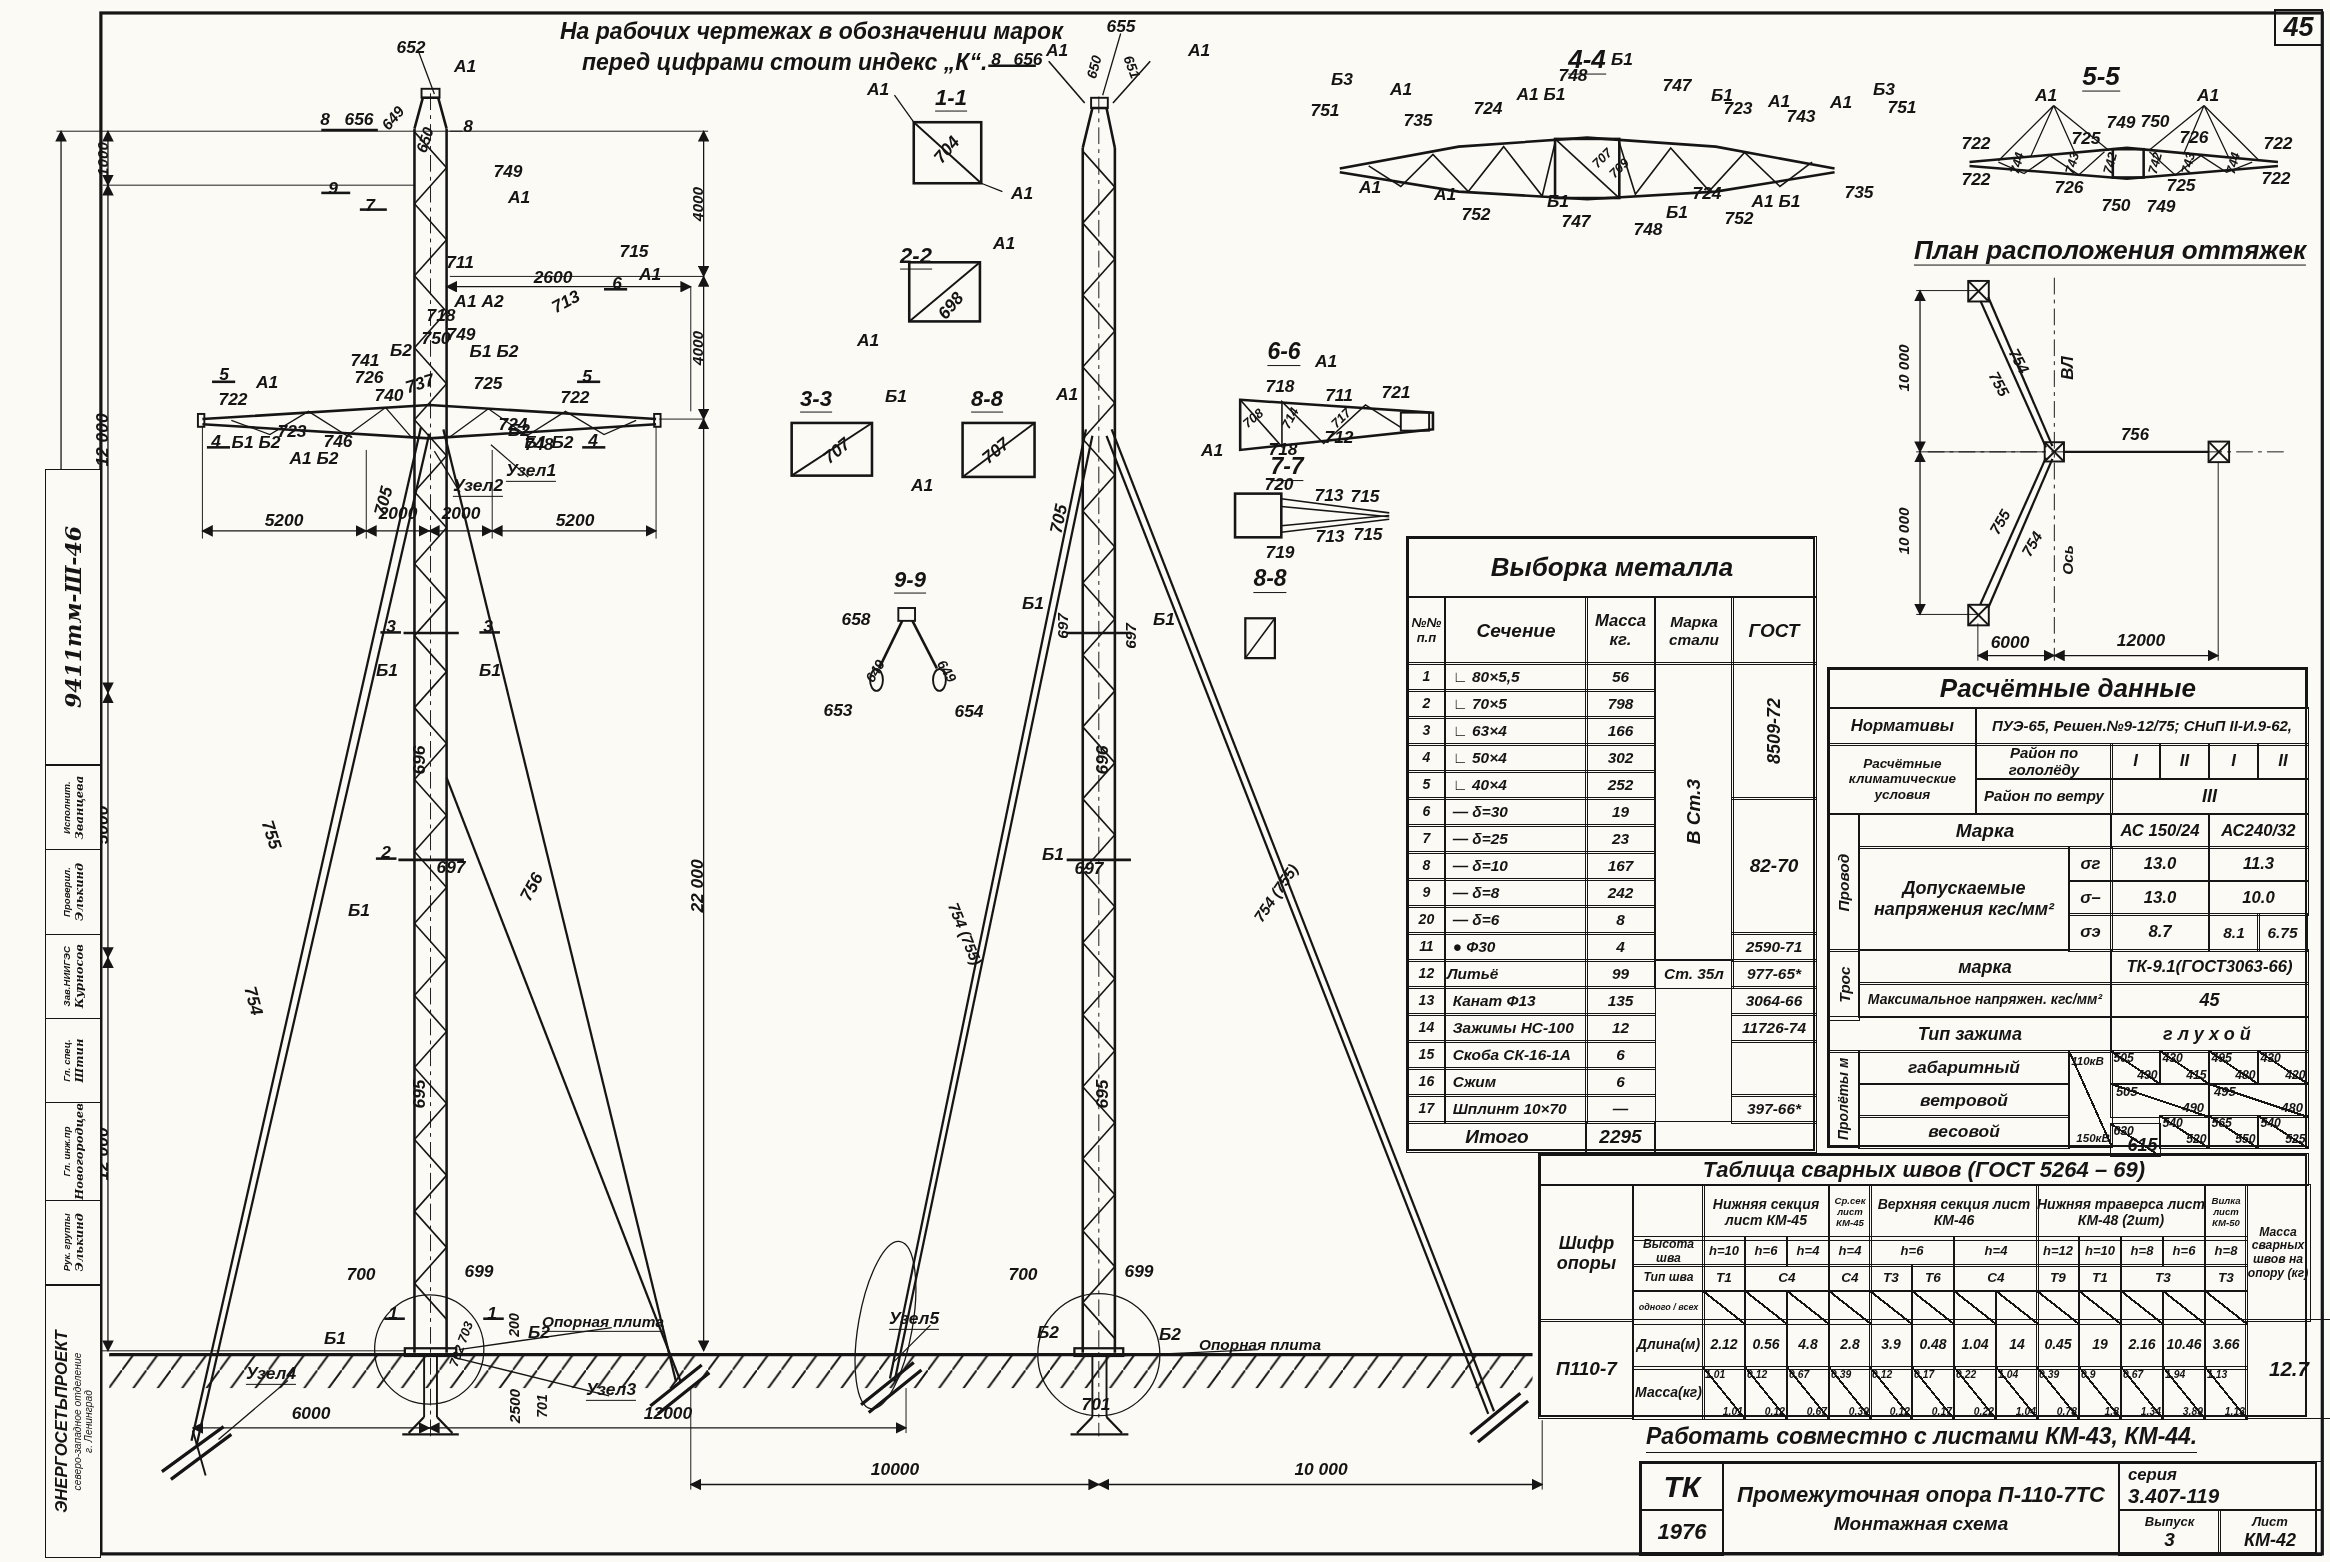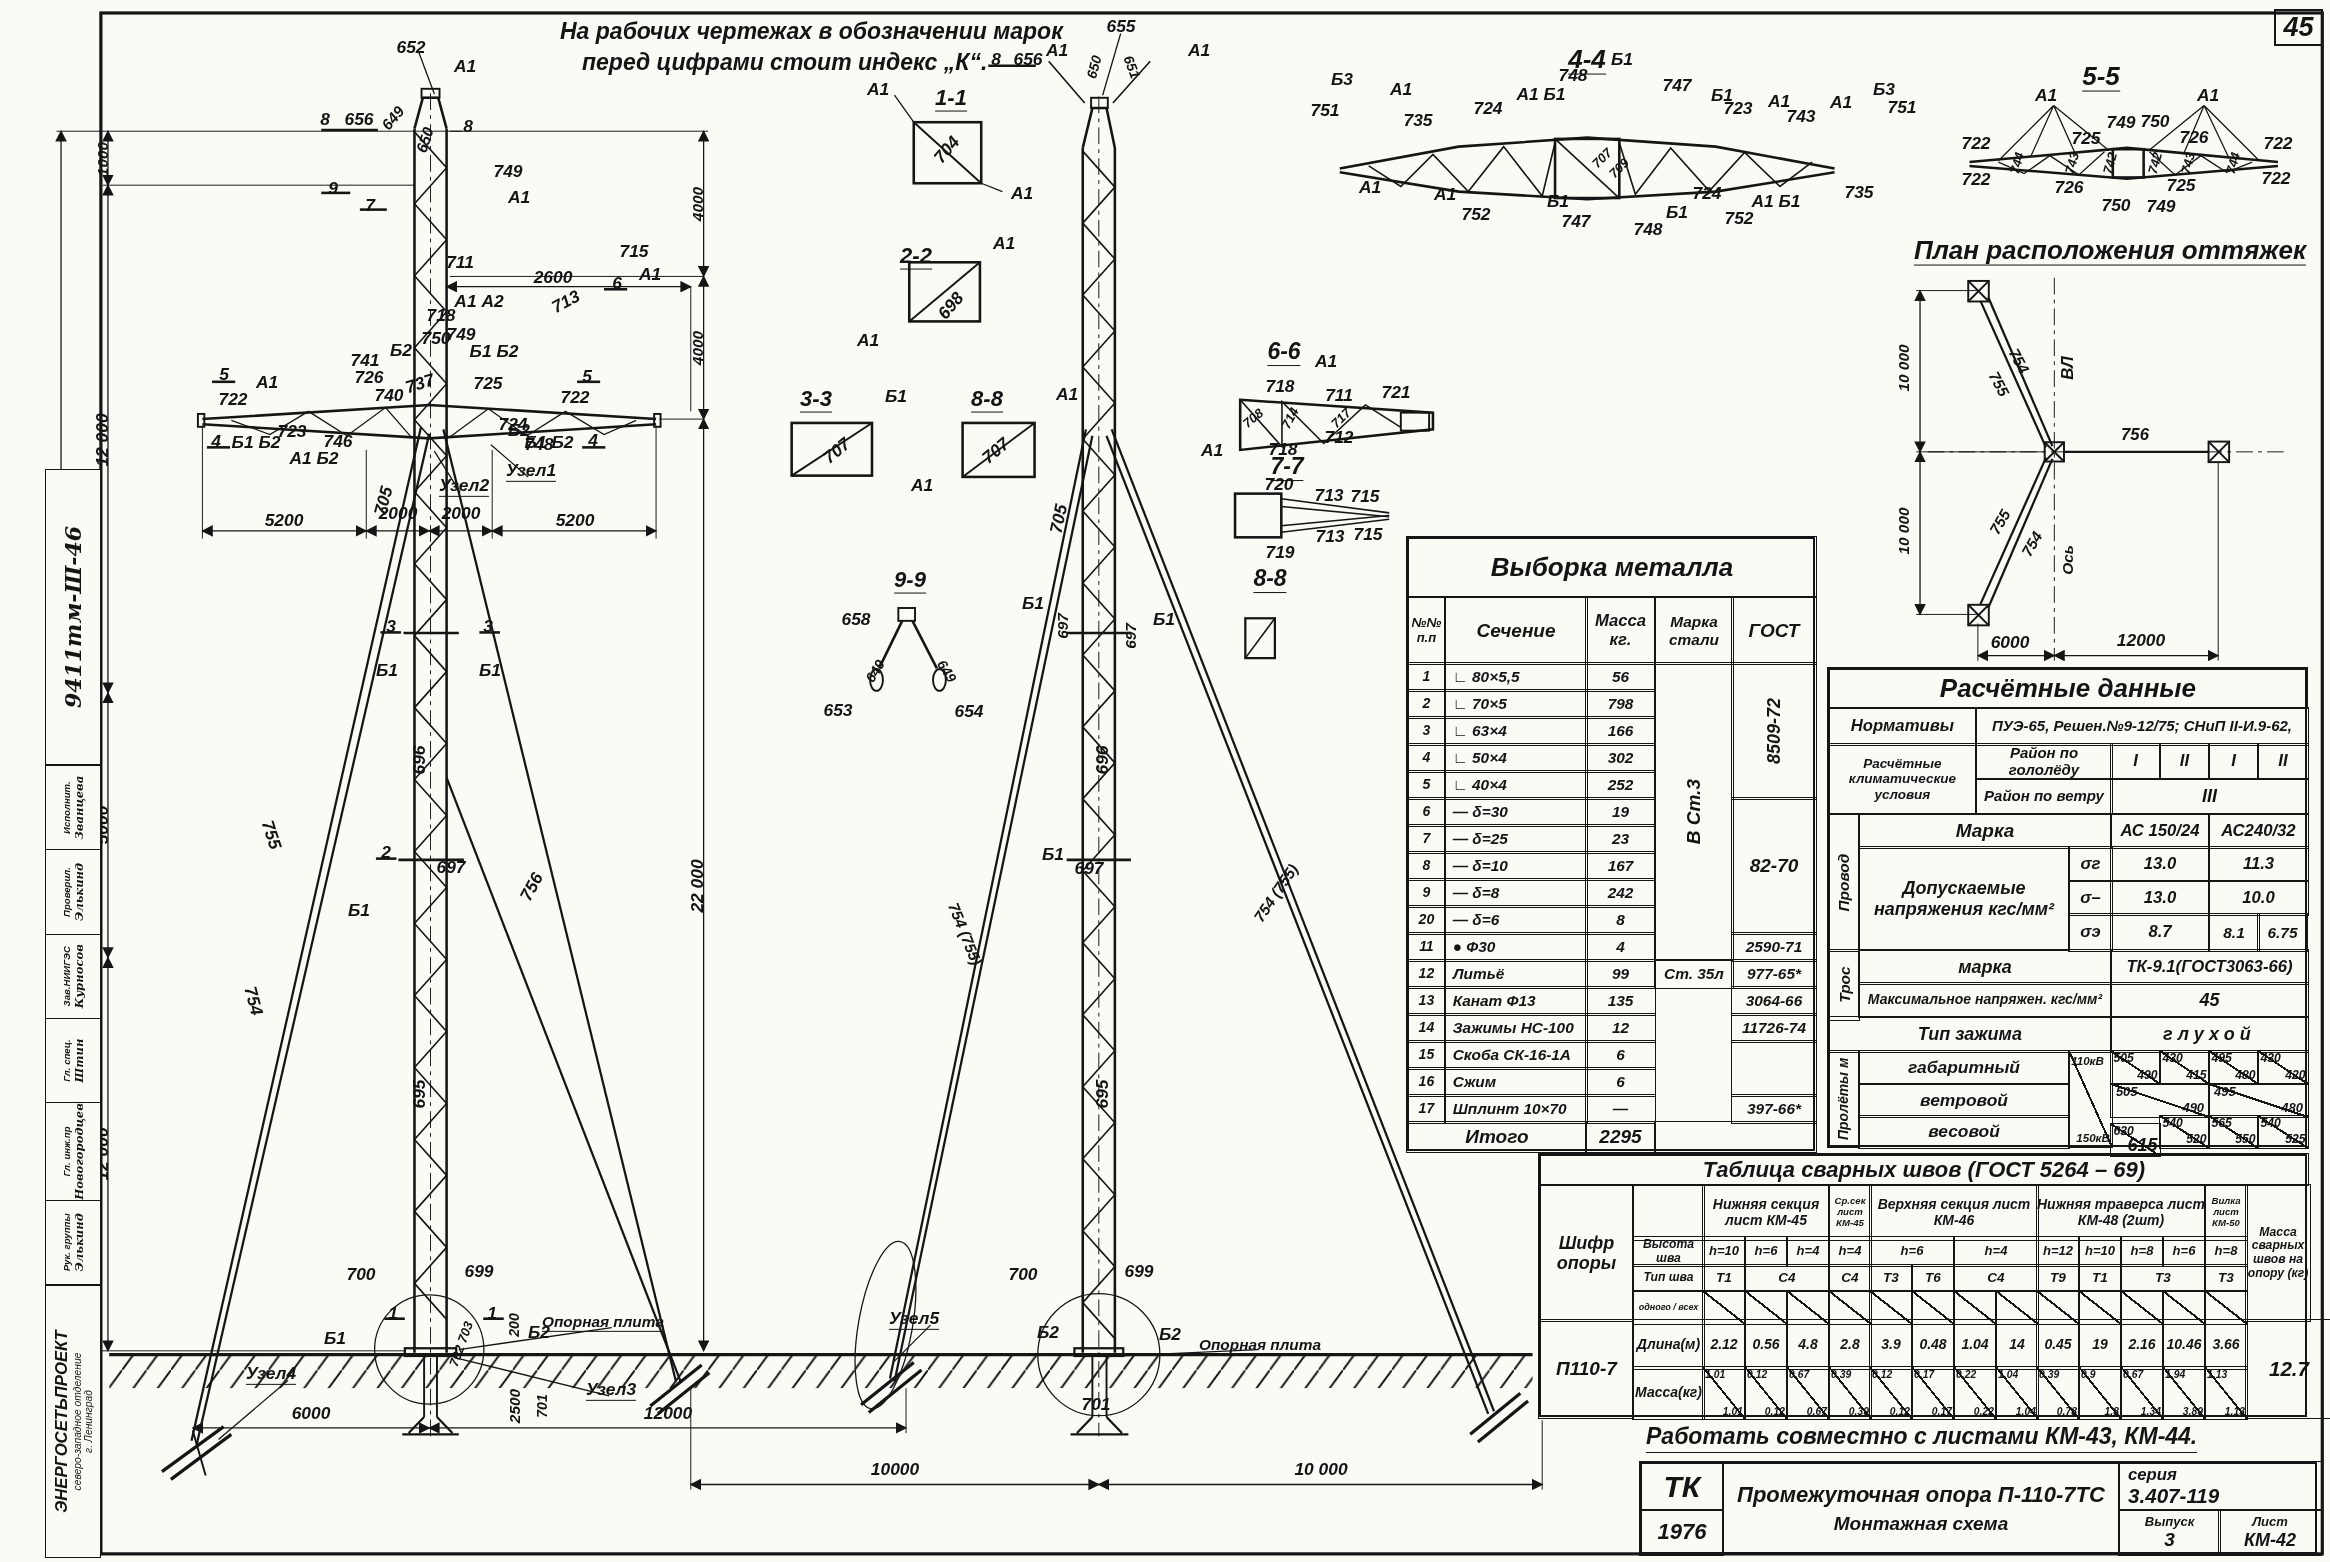--- a/index.html
+++ b/index.html
@@ -344,21 +344,21 @@
       <div class="lb" style="left: 216px; top: 442px; transform: translate(-50%, -50%);">4</div>
       <div class="lb" style="left: 256px; top: 443px; transform: translate(-50%, -50%);">Б1 Б2</div>
       <div class="lb" style="left: 365px; top: 361px; transform: translate(-50%, -50%);">741</div>
       <div class="lb" style="left: 369px; top: 378px; transform: translate(-50%, -50%);">726</div>
       <div class="lb" style="left: 389px; top: 396px; transform: translate(-50%, -50%);">740</div>
       <div class="lb" style="left: 420px; top: 384px; transform: translate(-50%, -50%) rotate(-18deg);">737</div>
       <div class="lb" style="left: 401px; top: 351px; transform: translate(-50%, -50%);">Б2</div>
       <div class="lb" style="left: 436px; top: 339px; transform: translate(-50%, -50%);">750</div>
       <div class="lb" style="left: 519px; top: 431px; transform: translate(-50%, -50%);">Б2</div>
       <div class="lb" style="left: 539px; top: 445px; transform: translate(-50%, -50%);">748</div>
-      <div class="lb un" style="left: 464px; top: 487px; transform: translate(-50%, -50%);">Узел2</div>
+      <div class="lb un" style="left: 478px; top: 487px; transform: translate(-50%, -50%);">Узел2</div>
       <div class="lb" style="left: 398px; top: 514px; transform: translate(-50%, -50%);">2000</div>
       <div class="lb" style="left: 461px; top: 514px; transform: translate(-50%, -50%);">2000</div>
       <div class="lb" style="left: 384px; top: 501px; transform: translate(-50%, -50%) rotate(-75deg);">705</div>
       <div class="lb un" style="left: 531px; top: 472px; transform: translate(-50%, -50%);">Узел1</div>
       <div class="lb" style="left: 488px; top: 384px; transform: translate(-50%, -50%);">725</div>
       <div class="lb" style="left: 513px; top: 425px; transform: translate(-50%, -50%);">724</div>
       <div class="lb" style="left: 575px; top: 398px; transform: translate(-50%, -50%);">722</div>
       <div class="lb" style="left: 587px; top: 377px; transform: translate(-50%, -50%);">5</div>
       <div class="lb" style="left: 593px; top: 441px; transform: translate(-50%, -50%);">4</div>
       <div class="lb" style="left: 549px; top: 443px; transform: translate(-50%, -50%);">Б1 Б2</div>
@@ -606,21 +606,21 @@
         <div class="cell" style="left: -2.6px; top: 339px; width: 40px; height: 30px; font-size: 14px;">9</div>
         <div class="cell" style="left: 35px; top: 339px; width: 144px; height: 30px; font-size: 15.4px; justify-content: flex-start; padding-left: 7.7px;">— δ=8</div>
         <div class="cell" style="left: 176px; top: 339px; width: 71px; height: 30px; font-size: 15.4px;">242</div>
         <div class="cell" style="left: -2.6px; top: 366px; width: 40px; height: 30px; font-size: 14px;">20</div>
         <div class="cell" style="left: 35px; top: 366px; width: 144px; height: 30px; font-size: 15.4px; justify-content: flex-start; padding-left: 7.7px;">— δ=6</div>
         <div class="cell" style="left: 176px; top: 366px; width: 71px; height: 30px; font-size: 15.4px;">8</div>
         <div class="cell" style="left: -2.6px; top: 393px; width: 40px; height: 30px; font-size: 14px;">11</div>
         <div class="cell" style="left: 35px; top: 393px; width: 144px; height: 30px; font-size: 15.4px; justify-content: flex-start; padding-left: 7.7px;">● Ф30</div>
         <div class="cell" style="left: 176px; top: 393px; width: 71px; height: 30px; font-size: 15.4px;">4</div>
         <div class="cell" style="left: -2.6px; top: 420px; width: 40px; height: 30px; font-size: 14px;">12</div>
-        <div class="cell" style="left: 35px; top: 420px; width: 144px; height: 30px; font-size: 15.4px; justify-content: flex-start; padding-left: 8px;">Литьё</div>
+        <div class="cell" style="left: 35px; top: 420px; width: 144px; height: 30px; font-size: 15.4px; justify-content: flex-start; padding-left: 2px;">Литьё</div>
         <div class="cell" style="left: 176px; top: 420px; width: 71px; height: 30px; font-size: 15.4px;">99</div>
         <div class="cell" style="left: -2.6px; top: 447px; width: 40px; height: 30px; font-size: 14px;">13</div>
         <div class="cell" style="left: 35px; top: 447px; width: 144px; height: 30px; font-size: 15.4px; justify-content: flex-start; padding-left: 7.7px;">Канат Ф13</div>
         <div class="cell" style="left: 176px; top: 447px; width: 71px; height: 30px; font-size: 15.4px; font-style: italic;">135</div>
         <div class="cell" style="left: -2.6px; top: 474px; width: 40px; height: 30px; font-size: 14px;">14</div>
         <div class="cell" style="left: 35px; top: 474px; width: 144px; height: 30px; font-size: 15.4px; justify-content: flex-start; padding-left: 7.7px;">Зажимы НС-100</div>
         <div class="cell" style="left: 176px; top: 474px; width: 71px; height: 30px; font-size: 15.4px;">12</div>
         <div class="cell" style="left: -2.6px; top: 501px; width: 40px; height: 30px; font-size: 14px;">15</div>
         <div class="cell" style="left: 35px; top: 501px; width: 144px; height: 30px; font-size: 15.4px; justify-content: flex-start; padding-left: 7.7px;">Скоба СК-16-1А</div>
         <div class="cell" style="left: 176px; top: 501px; width: 71px; height: 30px; font-size: 15.4px;">6</div>

